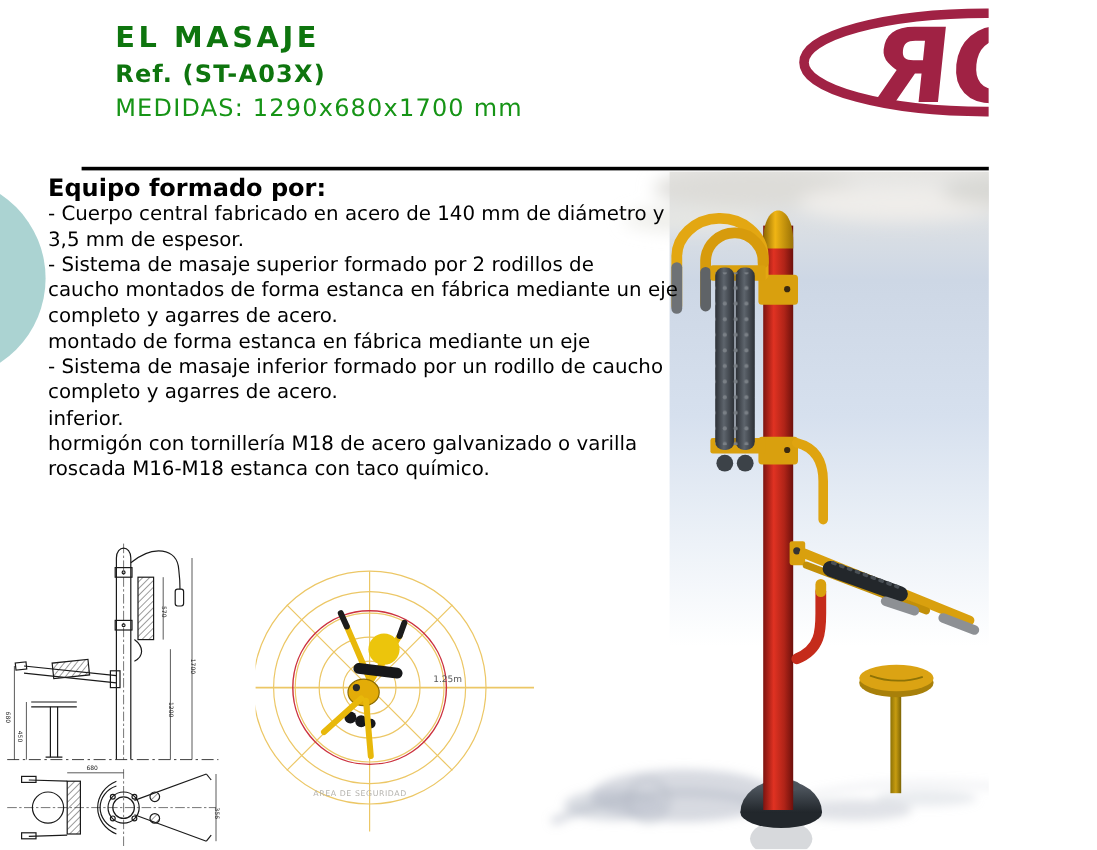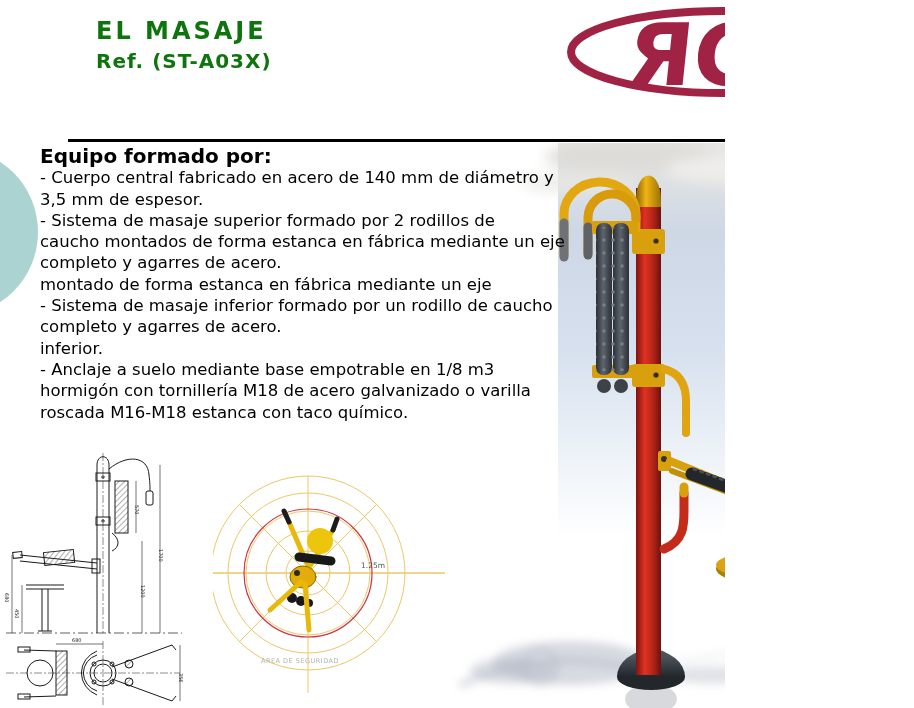--- a/index.html
+++ b/index.html
@@ -1,16 +1,16 @@
 <!DOCTYPE html>
 <html><head>
 <meta charset="utf-8">
 <style>
   html,body{margin:0;padding:0;background:#fff;}
-  #page{position:relative;width:725px;height:708px;background:#ffffff;overflow:hidden;
+  #page{position:relative;width:824px;height:708px;background:#ffffff;overflow:hidden;
         font-family:"DejaVu Sans",sans-serif;}
   .abs{position:absolute;}
   
   #header{left:96px;top:16px;z-index:3;}
   .h-title{font-size:24px;font-weight:bold;color:#0e750e;letter-spacing:3px;line-height:30px;}
   .h-ref{font-size:20px;font-weight:bold;color:#0e750e;letter-spacing:1px;line-height:30px;}
   .h-med{font-size:20px;font-weight:normal;color:#169416;letter-spacing:1px;line-height:28px;}
   
   #rule{left:68px;top:139px;width:846px;height:3px;background:#000;z-index:3;}
   
@@ -156,20 +156,21 @@
 
     <g fill="none" stroke-linecap="round">
       <path d="M244,406 C264,398 264,382 264,368 L264,350" stroke="#c52b1b" stroke-width="9"></path>
       <path d="M264,350 L264,344" stroke="#d9a00e" stroke-width="9"></path>
     </g>
   </svg>
 
   <div class="abs" id="header">
     <div class="h-title">EL MASAJE</div>
     <div class="h-ref">Ref. (ST-A03X)</div>
+    <div class="h-med">MEDIDAS: 1290x680x1700 mm</div>
   </div>
 
   <div class="abs" id="logoWrap">
     <svg width="300" height="100" viewBox="0 0 300 100">
       <ellipse cx="168" cy="50" rx="152" ry="41" fill="none" stroke="#a02244" stroke-width="8"></ellipse>
       <text x="78" y="83" font-size="86" font-weight="bold" fill="#a02244" transform="skewX(-6)">ЯG</text>
     </svg>
   </div>
 
   <div class="abs" id="rule"></div>
@@ -178,21 +179,20 @@
     <div class="head">Equipo formado por:</div>
     <div class="ln">- Cuerpo central fabricado en acero de 140 mm de diámetro y</div>
     <div class="ln">3,5 mm de espesor.</div>
     <div class="ln">- Sistema de masaje superior formado por 2 rodillos de</div>
     <div class="ln">caucho montados de forma estanca en fábrica mediante un eje</div>
     <div class="ln">completo y agarres de acero.</div>
     <div class="ln">montado de forma estanca en fábrica mediante un eje</div>
     <div class="ln">- Sistema de masaje inferior formado por un rodillo de caucho</div>
     <div class="ln">completo y agarres de acero.</div>
     <div class="ln">inferior.</div>
-    <div class="ln">- Anclaje a suelo mediante base empotrable en 1/8 m3</div>
     <div class="ln">hormigón con tornillería M18 de acero galvanizado o varilla</div>
     <div class="ln">roscada M16-M18 estanca con taco químico.</div>
   </div>
 
   <svg class="abs" id="tech" width="202" height="262" viewBox="0 0 202 262">
     <defs>
       <pattern id="hatch" width="4" height="4" patternUnits="userSpaceOnUse" patternTransform="rotate(45)">
         <line x1="0" y1="0" x2="0" y2="4" stroke="#333" stroke-width="0.8"></line>
       </pattern>
     </defs>

